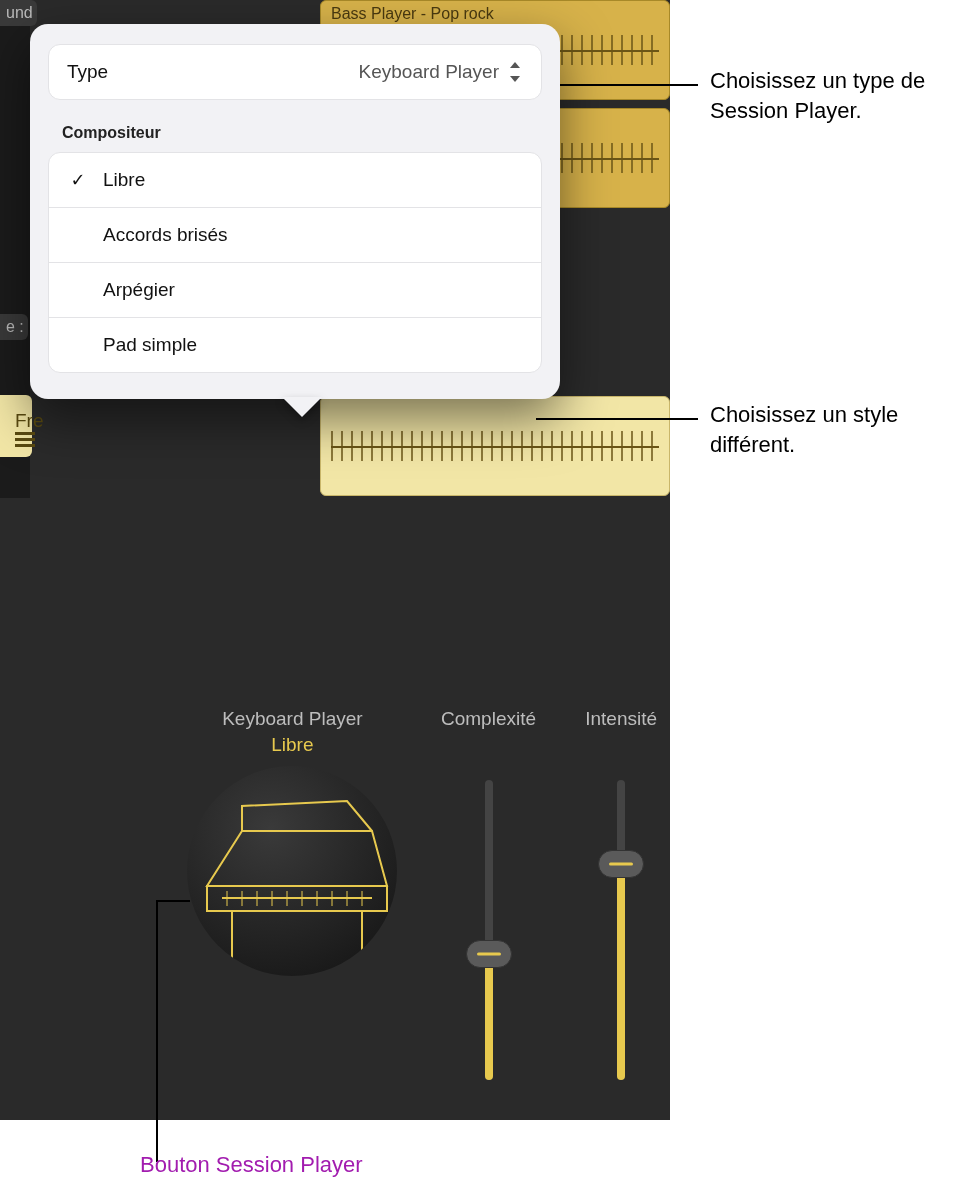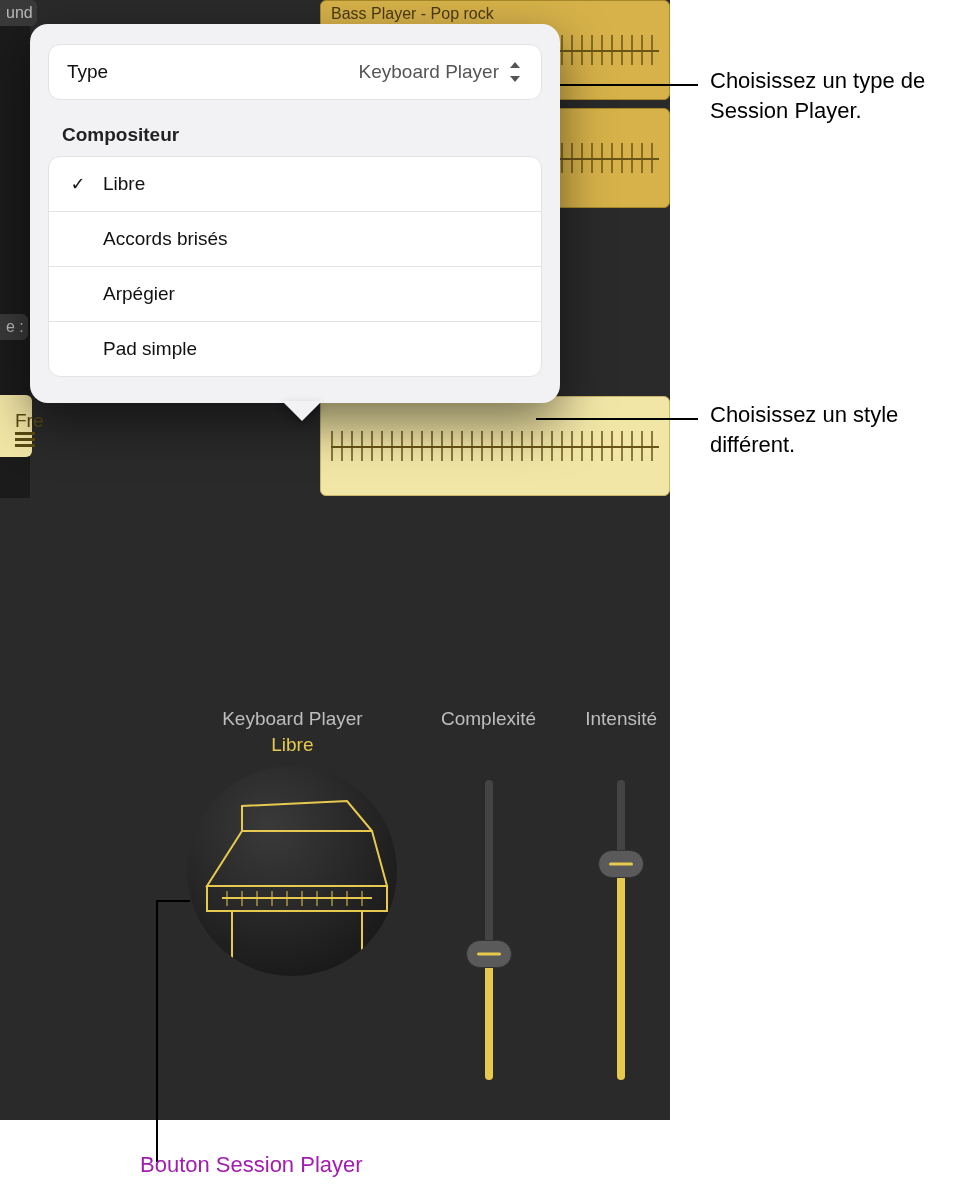--- a/index.html
+++ b/index.html
@@ -228,21 +228,21 @@
   .switch::after{
     content:"";
     position:absolute;
     right:3px; top:3px;
     width:26px; height:26px;
     background:#fff;
     border-radius:50%;
     box-shadow:0 1px 2px rgba(0,0,0,0.3);
   }
   .section-title{
-    font-size:19px;
+    font-size:16px;
     font-weight:600;
     color:#222;
     margin:24px 0 10px 14px;
   }
   .list {
     background:#fff;
     border:1px solid #e3e3e6;
     border-radius:12px;
     overflow:hidden;
   }

